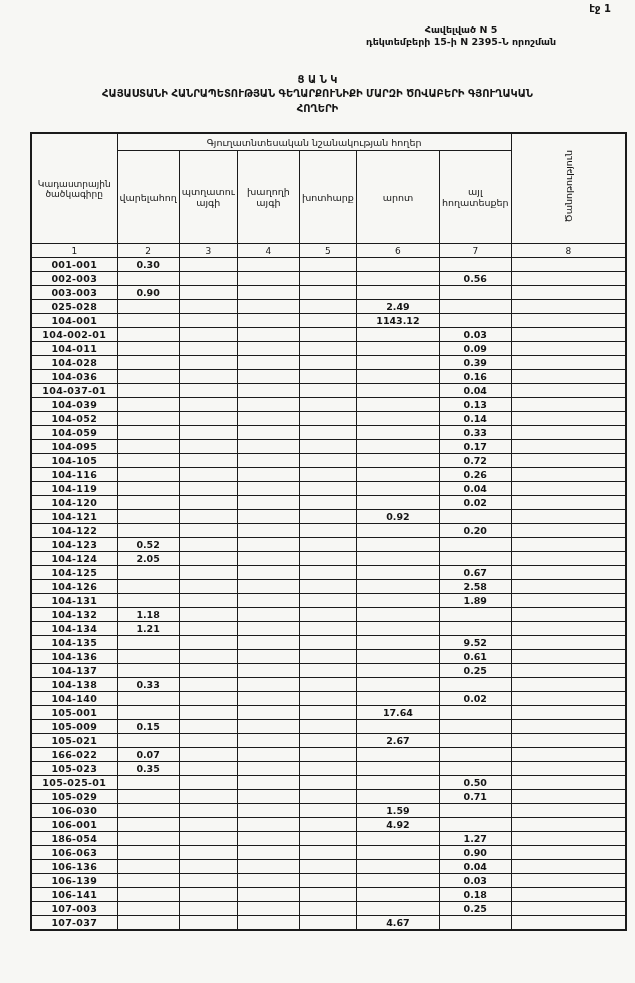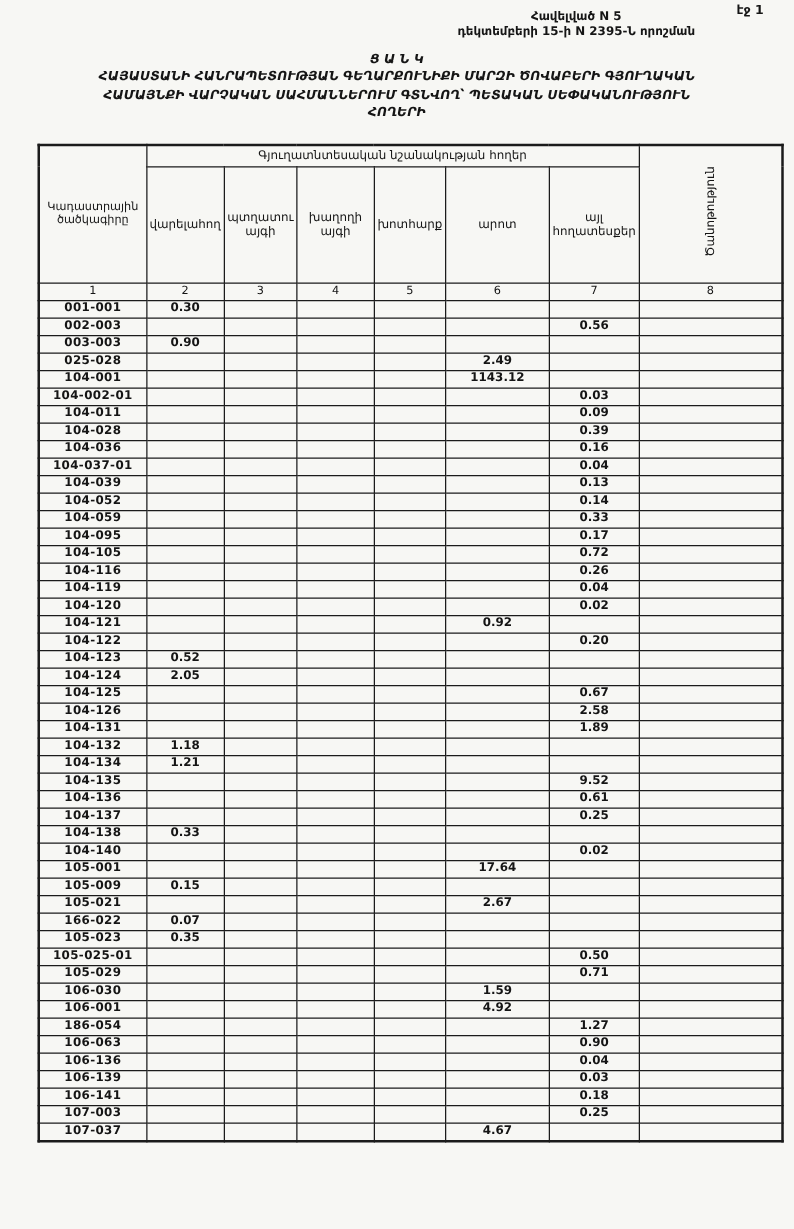--- a/index.html
+++ b/index.html
@@ -12,36 +12,35 @@
     position: relative;
   }
   .page-num {
     position: absolute;
     top: 3px;
     right: 24px;
     font-size: 10px;
     font-weight: bold;
   }
   .appendix {
-    padding-top: 8px;
+    padding-top: 24px;
     margin-left: 330px;
     width: 262px;
     text-align: center;
     font-size: 9.5px;
     font-weight: bold;
     line-height: 1.3;
   }
   .title {
-    margin-top: 8px;
+    margin-top: 24px;
     text-align: center;
     font-weight: bold;
     font-size: 10px;
     line-height: 1.45;
     padding: 0 30px;
-    font-style: italic;
   }
   table.land-table {
     border-collapse: collapse;
     table-layout: fixed;
     margin: 16px 0 0 30px;
     border: 2px solid #1b1b1b;
   }
   .land-table th, .land-table td {
     border: 1px solid #1b1b1b;
     text-align: center;
@@ -82,21 +81,20 @@
   <div class="page-num">էջ 1</div>
 
   <div class="appendix">
     <div>Հավելված N 5</div>
     <div>դեկտեմբերի 15-ի N 2395-Ն որոշման</div>
   </div>
 
   <div class="title">
     <div>Ց Ա Ն Կ</div>
     <div>ՀԱՅԱՍՏԱՆԻ ՀԱՆՐԱՊԵՏՈՒԹՅԱՆ ԳԵՂԱՐՔՈՒՆԻՔԻ ՄԱՐԶԻ ԾՈՎԱԲԵՐԻ ԳՅՈՒՂԱԿԱՆ</div>
-    <div>ՀԱՄԱՅՆՔԻ ՎԱՐՉԱԿԱՆ ՍԱՀՄԱՆՆԵՐՈՒՄ ԳՏՆՎՈՂ՝ ՊԵՏԱԿԱՆ ՍԵՓԱԿԱՆՈՒԹՅՈՒՆ</div>
     <div>ՀՈՂԵՐԻ</div>
   </div>
 
   <table class="land-table">
     <colgroup>
       <col style="width:86px">
       <col style="width:57px">
       <col style="width:58px">
       <col style="width:62px">
       <col style="width:57px">

